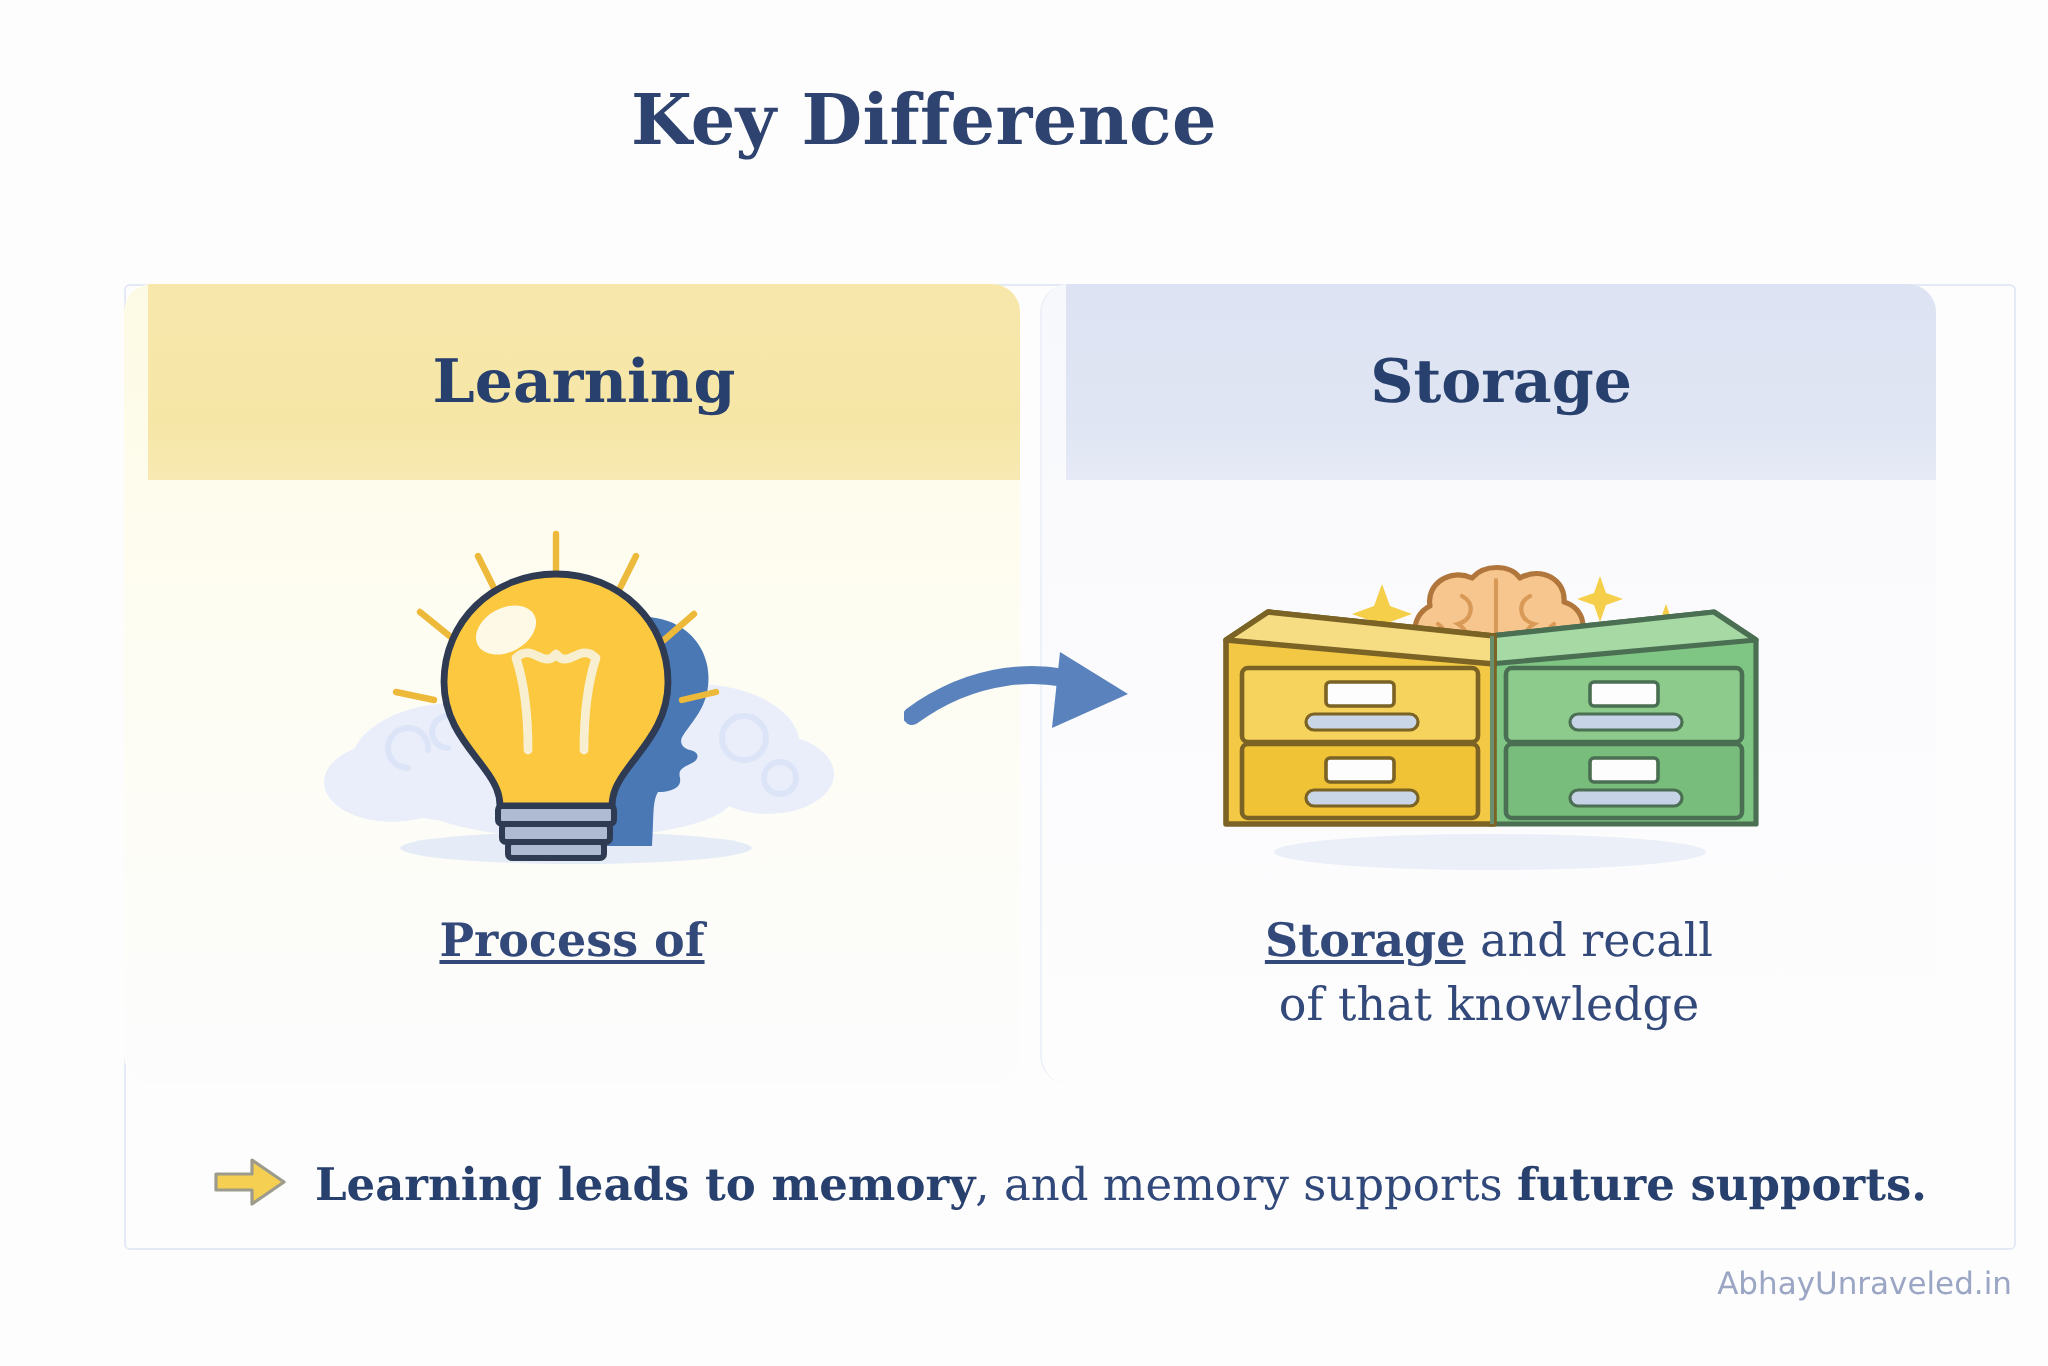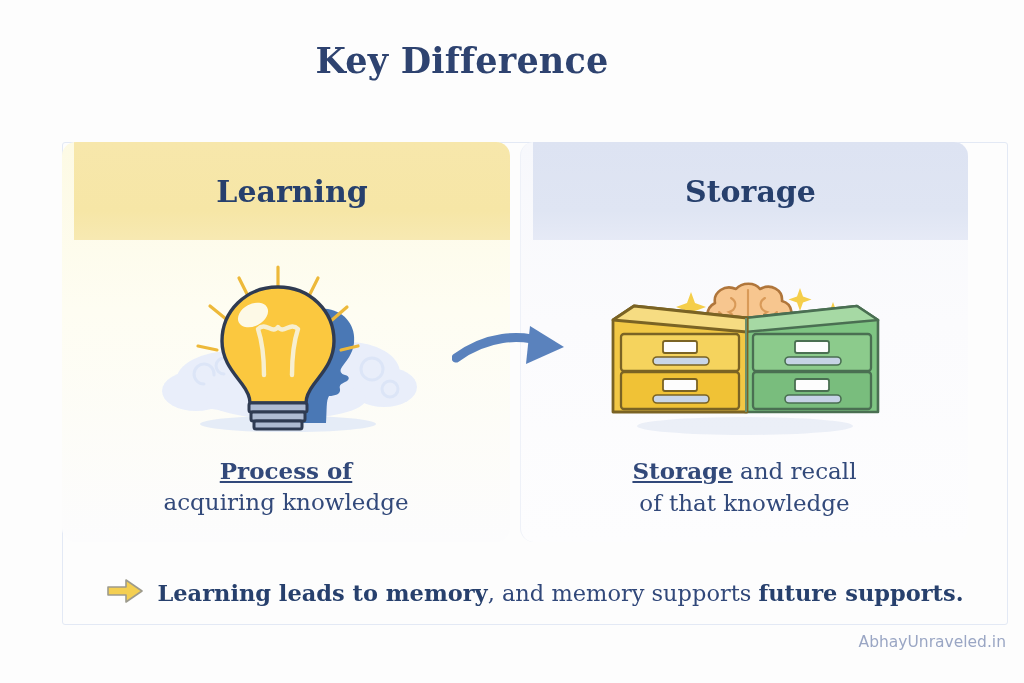--- a/index.html
+++ b/index.html
@@ -175,21 +175,20 @@
 
       <g stroke="#2f3b52" stroke-width="3" fill="#aebbd2">
         <rect x="113" y="150" width="58" height="9" rx="2"></rect>
         <rect x="115" y="159" width="54" height="9" rx="2"></rect>
         <rect x="118" y="168" width="48" height="8" rx="2"></rect>
       </g>
     </svg>
   </div>
   <div class="caption">
     <div class="b">Process of</div>
-    <div>acquiring knowledge</div>
   </div>
 </div>
 
 <div class="card right">
   <div class="card-header">Storage</div>
   <div class="illus">
     <svg width="300" height="195" viewBox="0 0 300 195" aria-hidden="true">
       <ellipse cx="150" cy="176" rx="108" ry="9" fill="#e6ebf5" opacity="0.8"></ellipse>
 
       <g fill="#f5ce4a">

